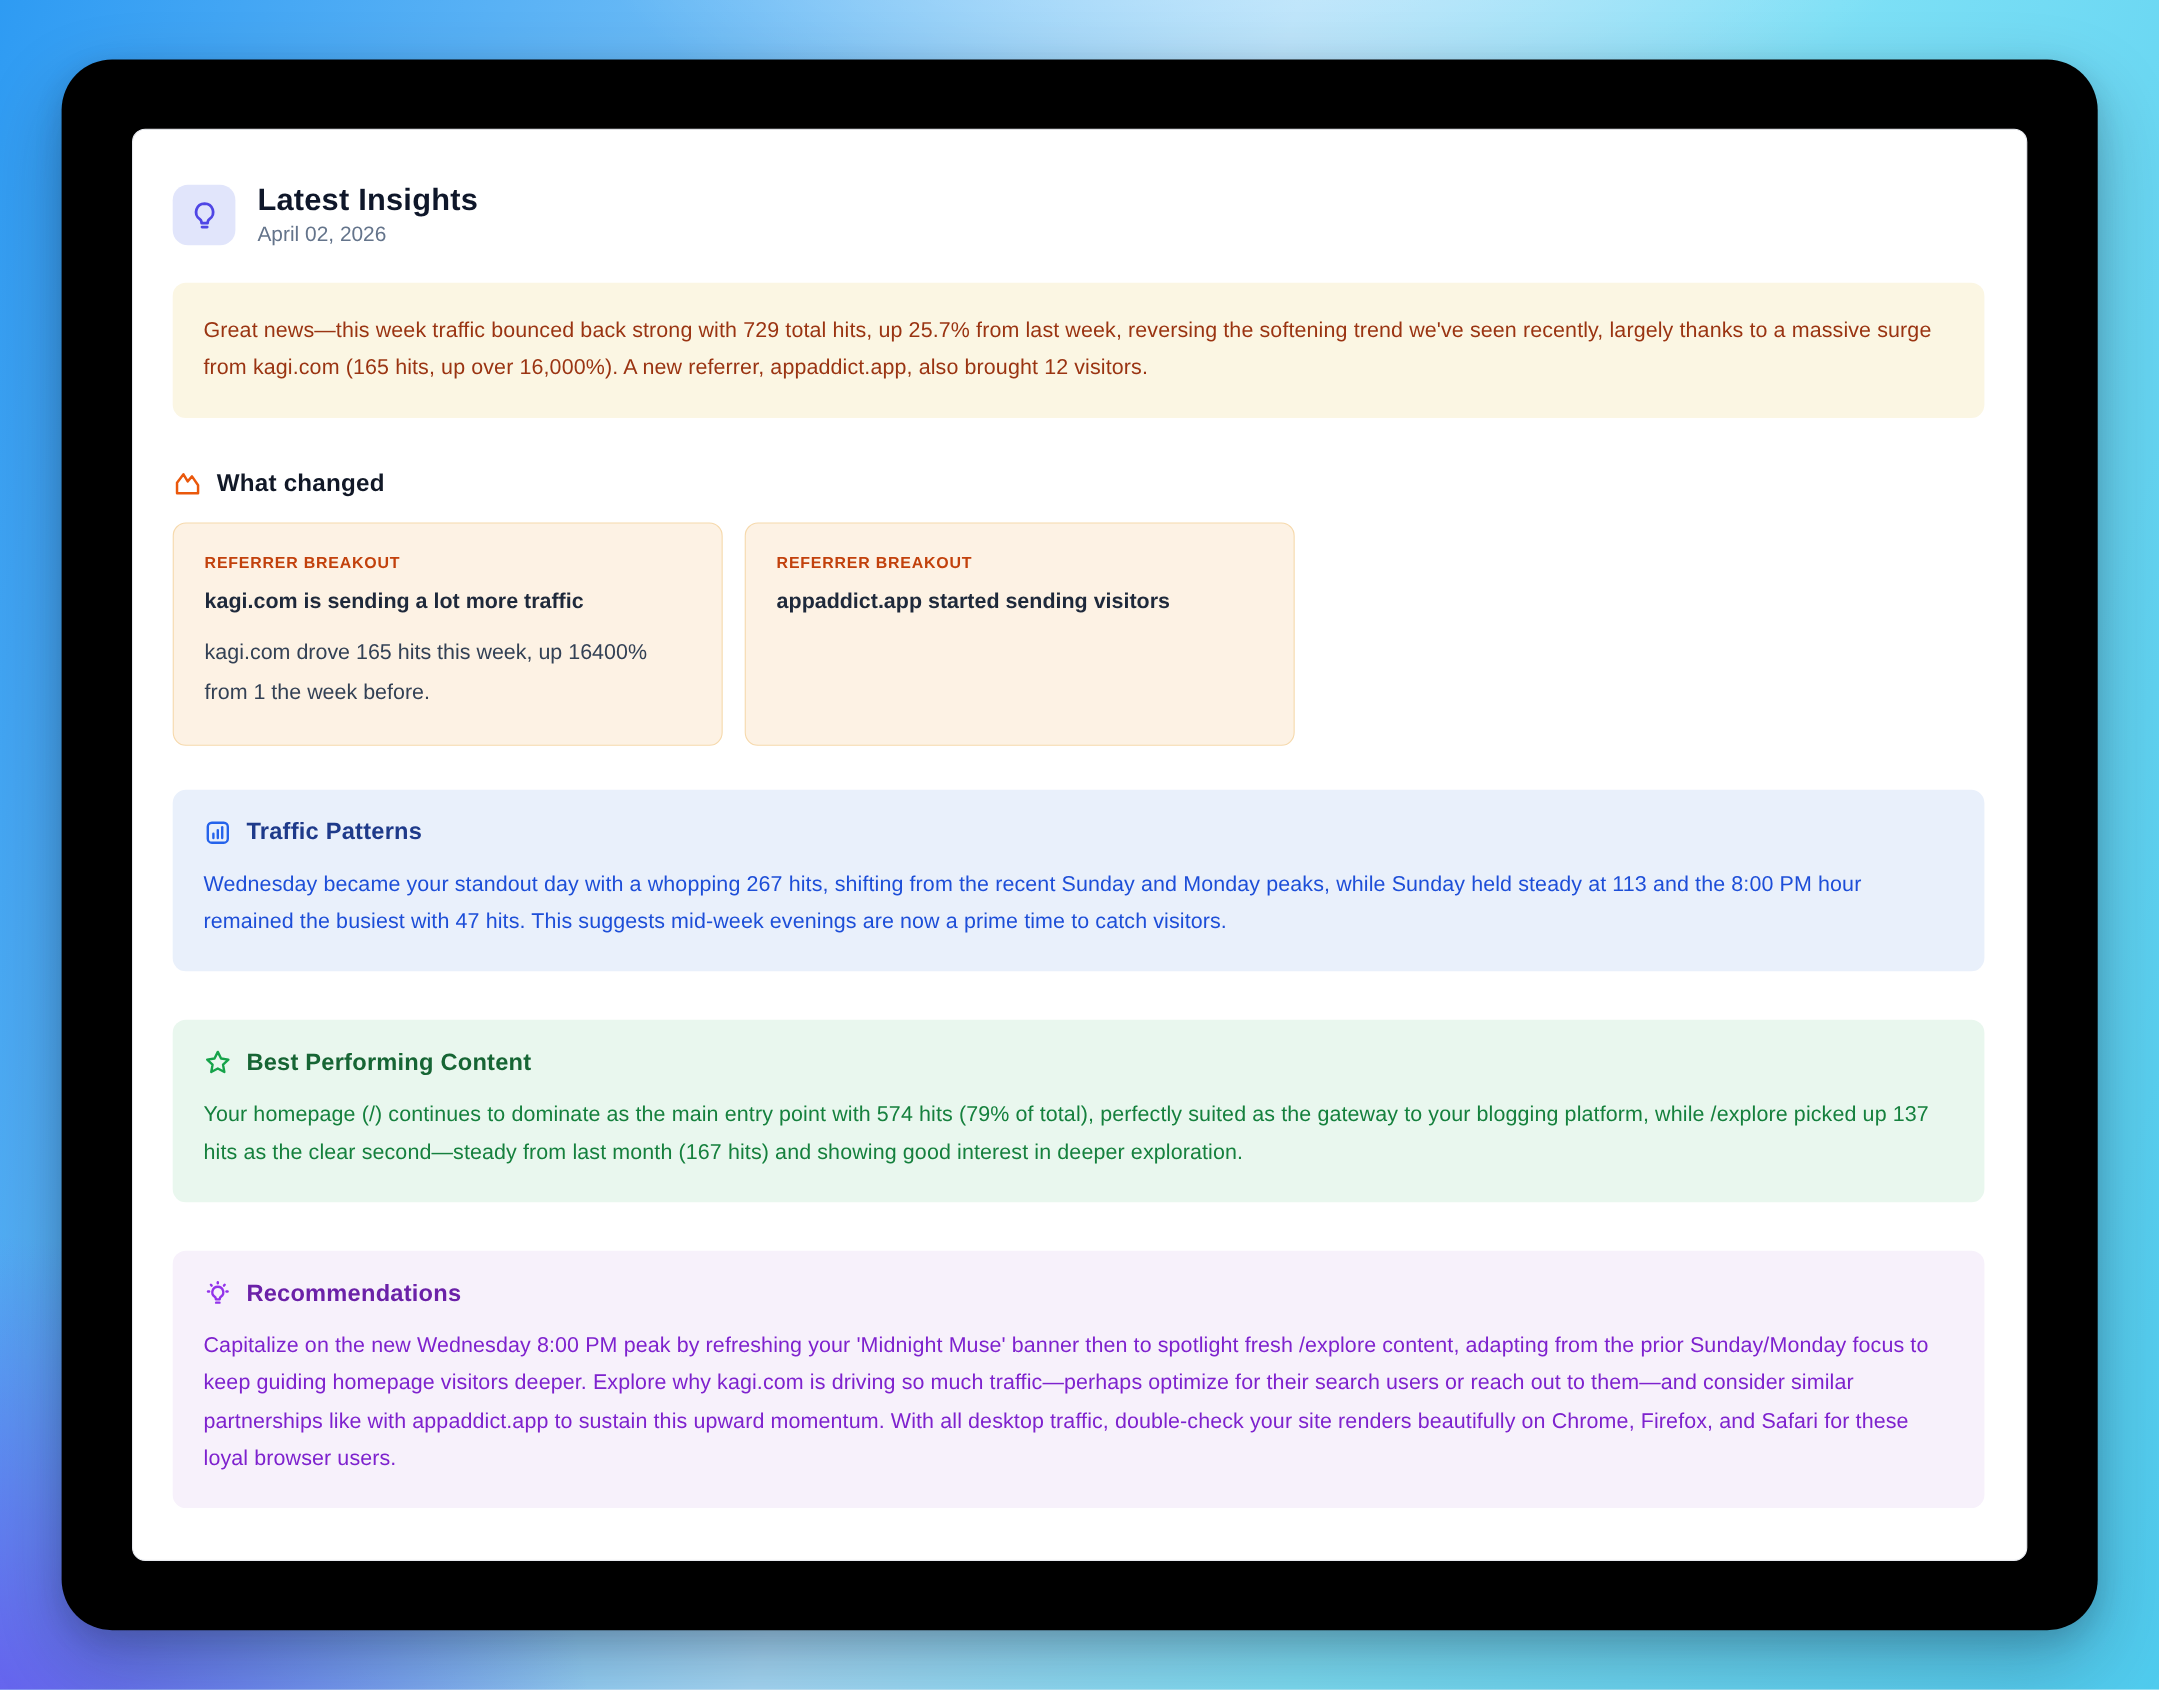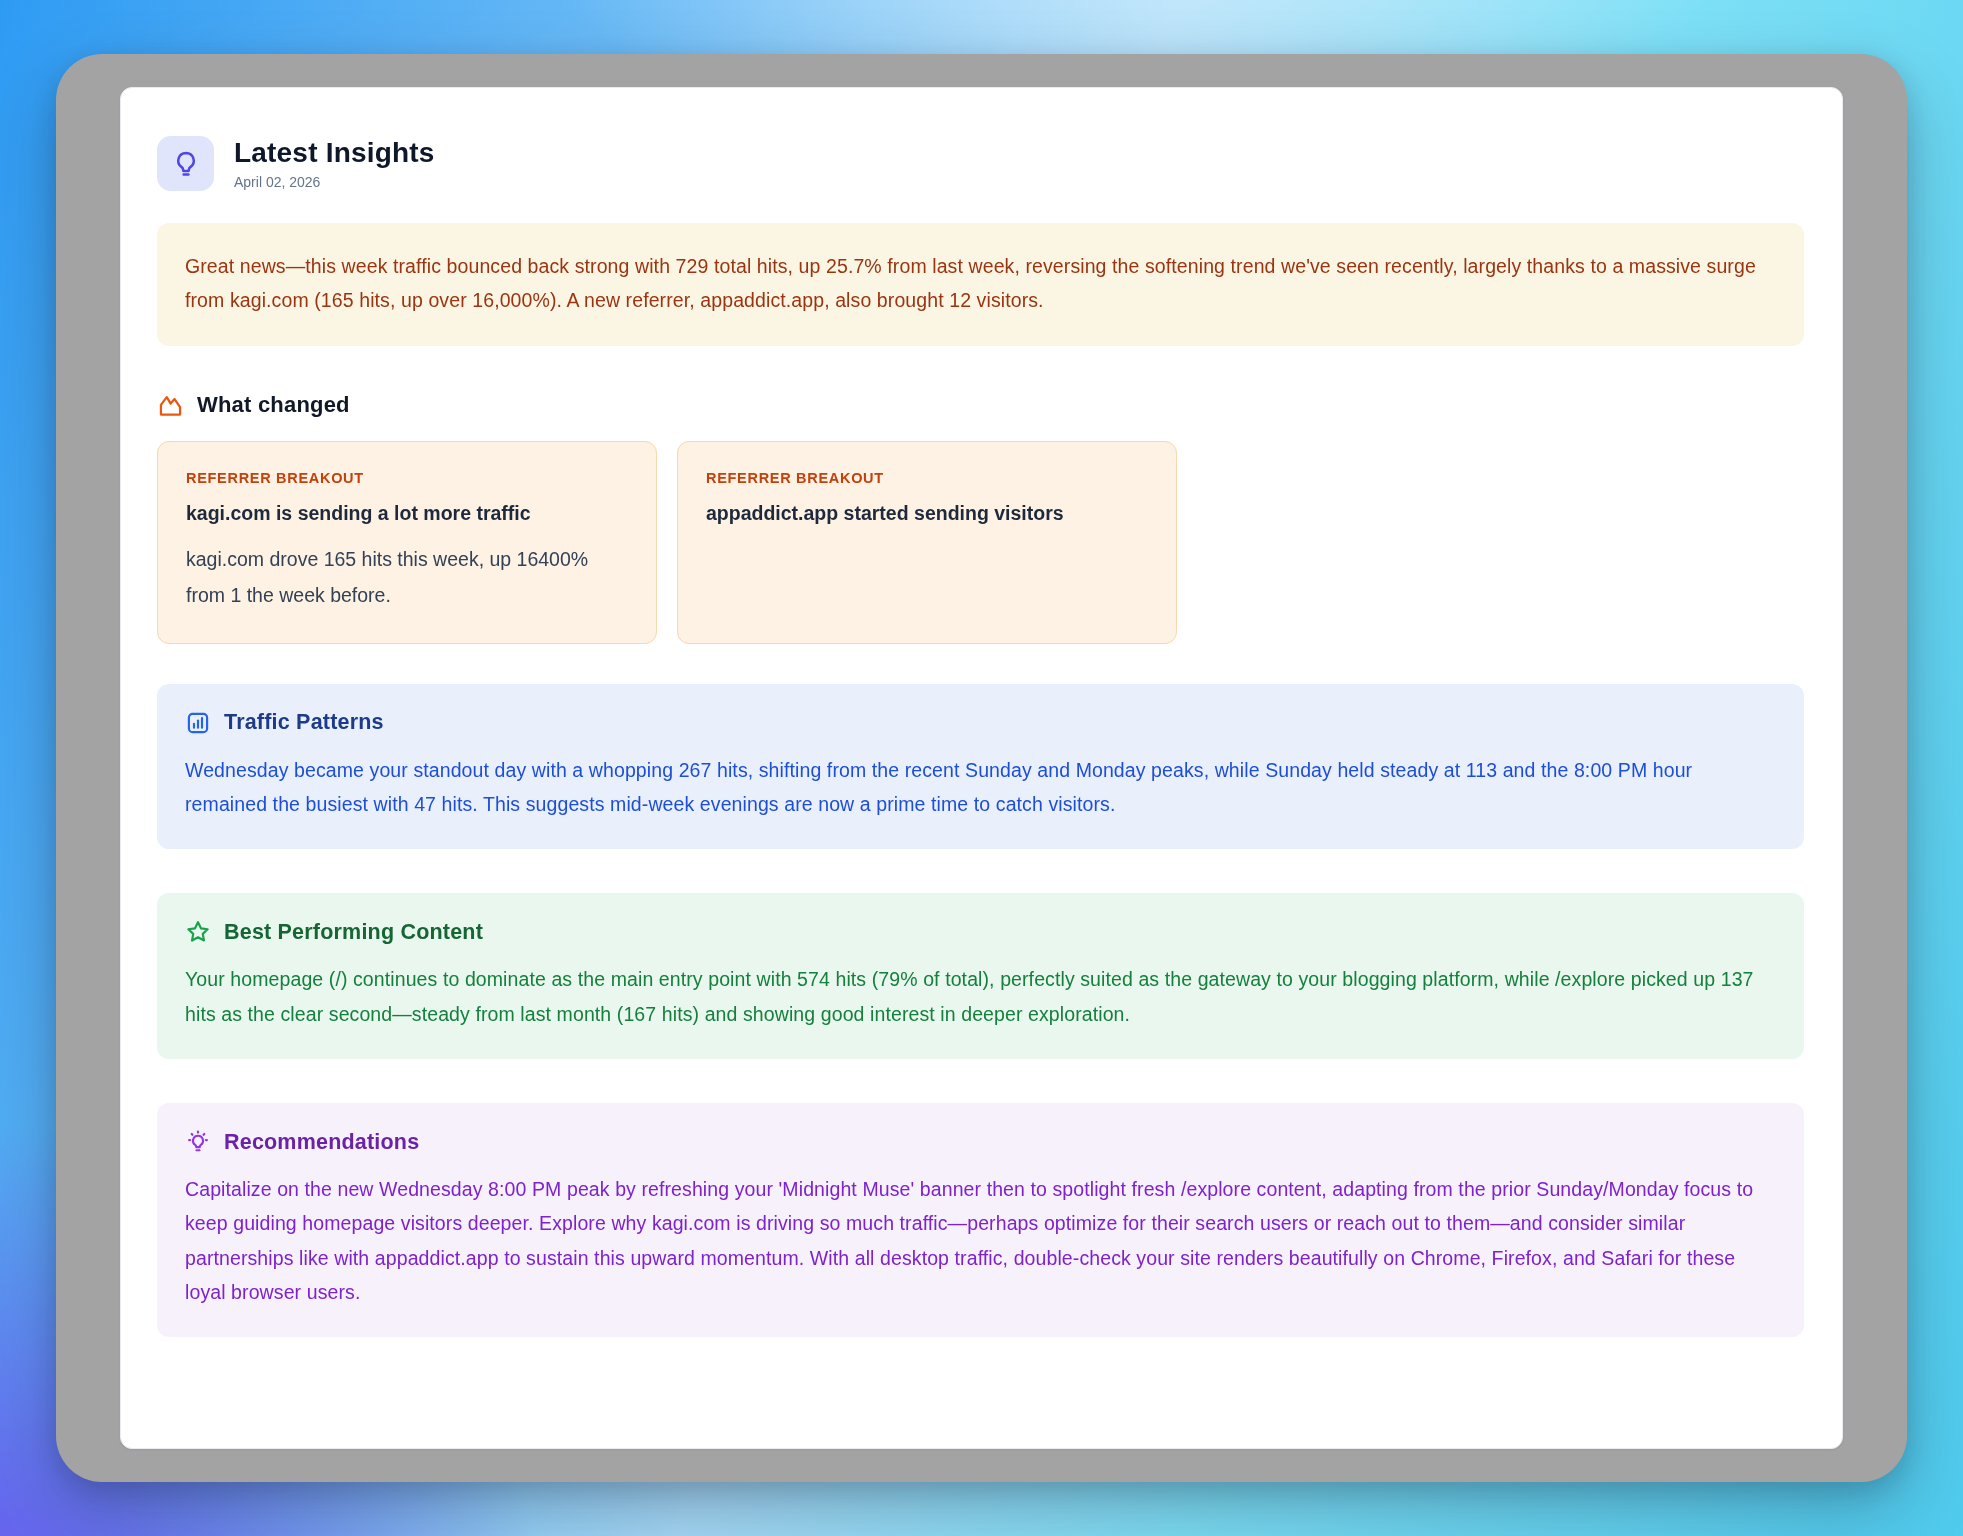--- a/index.html
+++ b/index.html
@@ -8,45 +8,45 @@
     font-family: "Liberation Sans", "DejaVu Sans", sans-serif;
     overflow: hidden;
     background:
       radial-gradient(1000px 820px at -2% 104%, rgba(104,82,236,0.95), rgba(104,82,236,0) 58%),
       radial-gradient(1200px 700px at 58% -12%, rgba(255,255,255,0.55), rgba(255,255,255,0) 55%),
       linear-gradient(108deg, #2E9BF3 0%, #6FBDF6 28%, #A8DCF9 48%, #7EE0F6 68%, #4FCBEE 100%);
   }
   .frame {
     position: absolute;
     left: 56px; top: 54px; right: 56px; bottom: 54px;
-    background: #a3a3a3;
+    background: #000000;
     border-radius: 46px;
     box-shadow: 0 30px 70px rgba(15, 23, 42, 0.28), 0 8px 24px rgba(15, 23, 42, 0.15);
-    padding: 33px 64px;
+    padding: 63px 64px;
   }
   .card {
     width: 100%;
     min-height: 100%;
     background: #FFFFFF;
     border: 1px solid #E9EBF0;
     border-radius: 12px;
     box-shadow: 0 1px 3px rgba(15, 23, 42, 0.05);
     padding: 48px 38px 42px 36px;
   }
   
   .hdr { display: flex; align-items: center; gap: 20px; margin-bottom: 32px; }
   .hdr-badge {
     width: 57px; height: 55px; border-radius: 14px;
     background: #E1E5FB;
     display: flex; align-items: center; justify-content: center;
     flex: none;
   }
   .hdr-badge svg { width: 30px; height: 30px; stroke: #4F46E5; }
   .hdr-title { font-size: 28px; font-weight: 700; color: #0F172A; letter-spacing: 0.2px; }
-  .hdr-date { font-size: 14px; color: #64748B; margin-top: 5px; }
+  .hdr-date { font-size: 19px; color: #64748B; margin-top: 5px; }
   
   svg.ic { fill: none; stroke-width: 2; stroke-linecap: round; stroke-linejoin: round; }
   
   .box { border-radius: 12px; padding: 26px 28px 28px 28px; margin-bottom: 44px; }
   .box.yellow { background: #FBF6E3; margin-bottom: 46px; }
   .box.blue   { background: #E9F0FB; }
   .box.green  { background: #E9F7EE; }
   .box.purple { background: #F7F1FB; margin-bottom: 0; }
   .sec-head { display: flex; align-items: center; gap: 13px; margin-bottom: 17px; }
   .sec-head svg { width: 26px; height: 26px; flex: none; }

